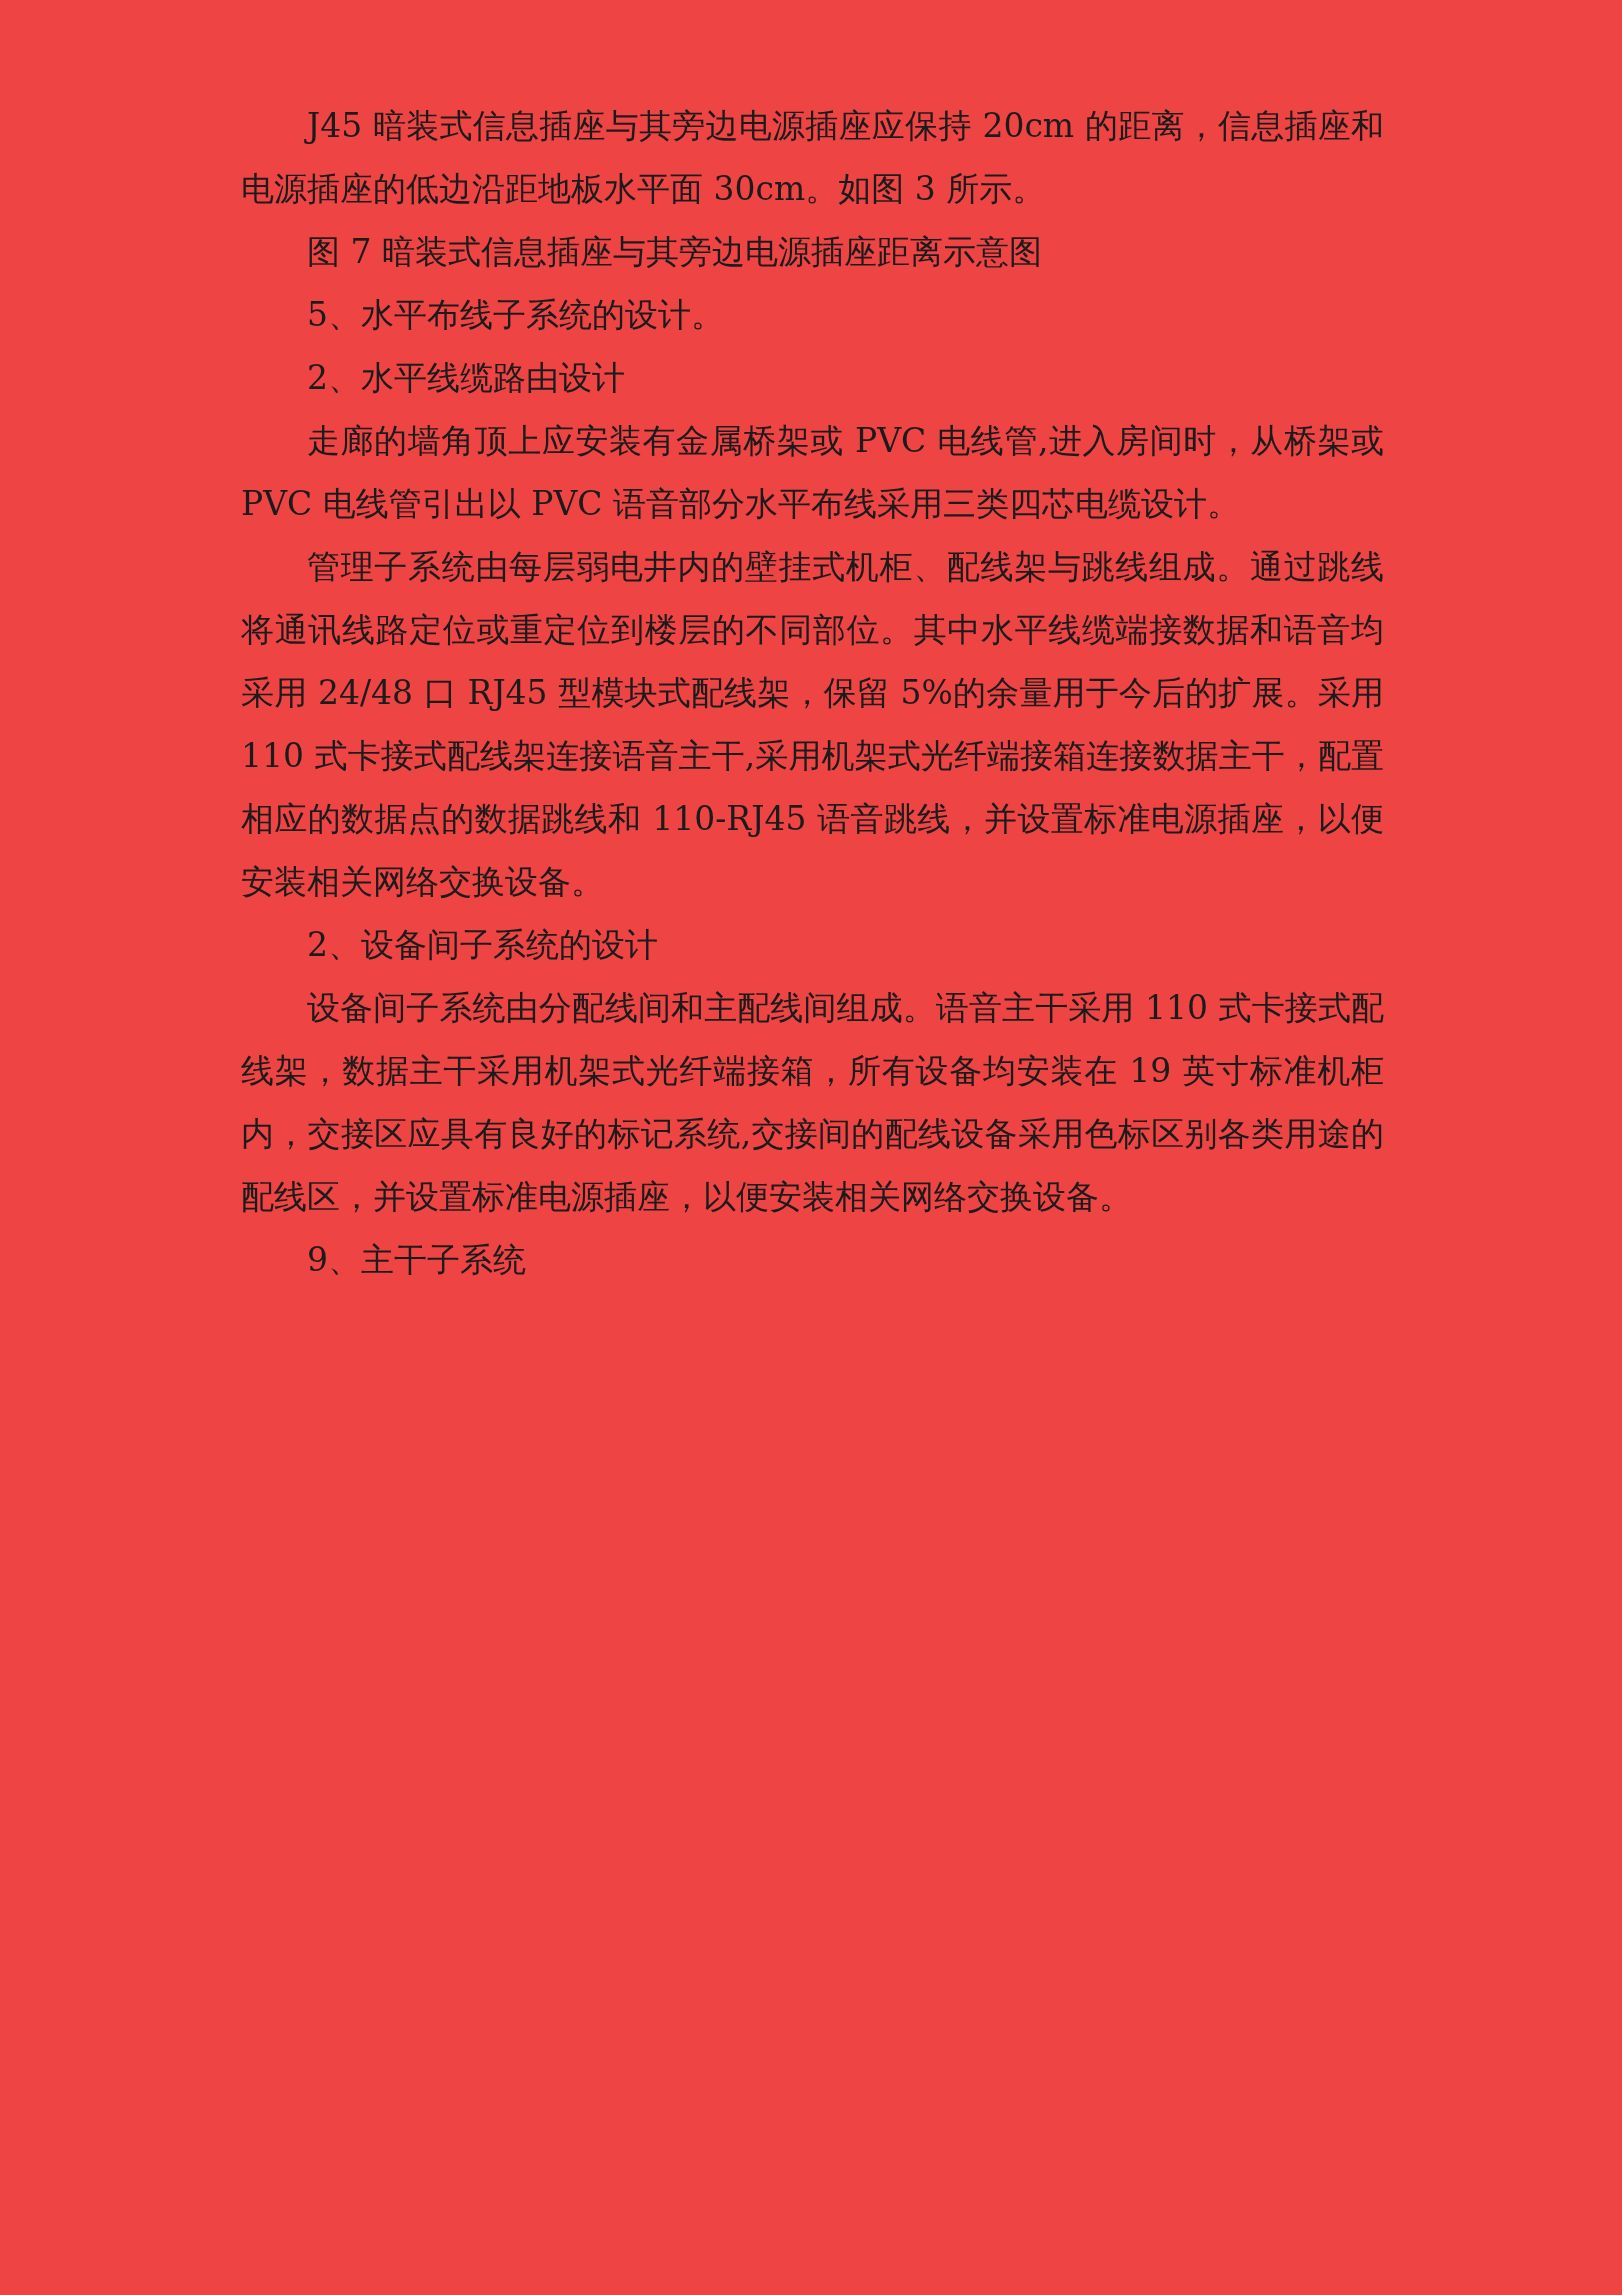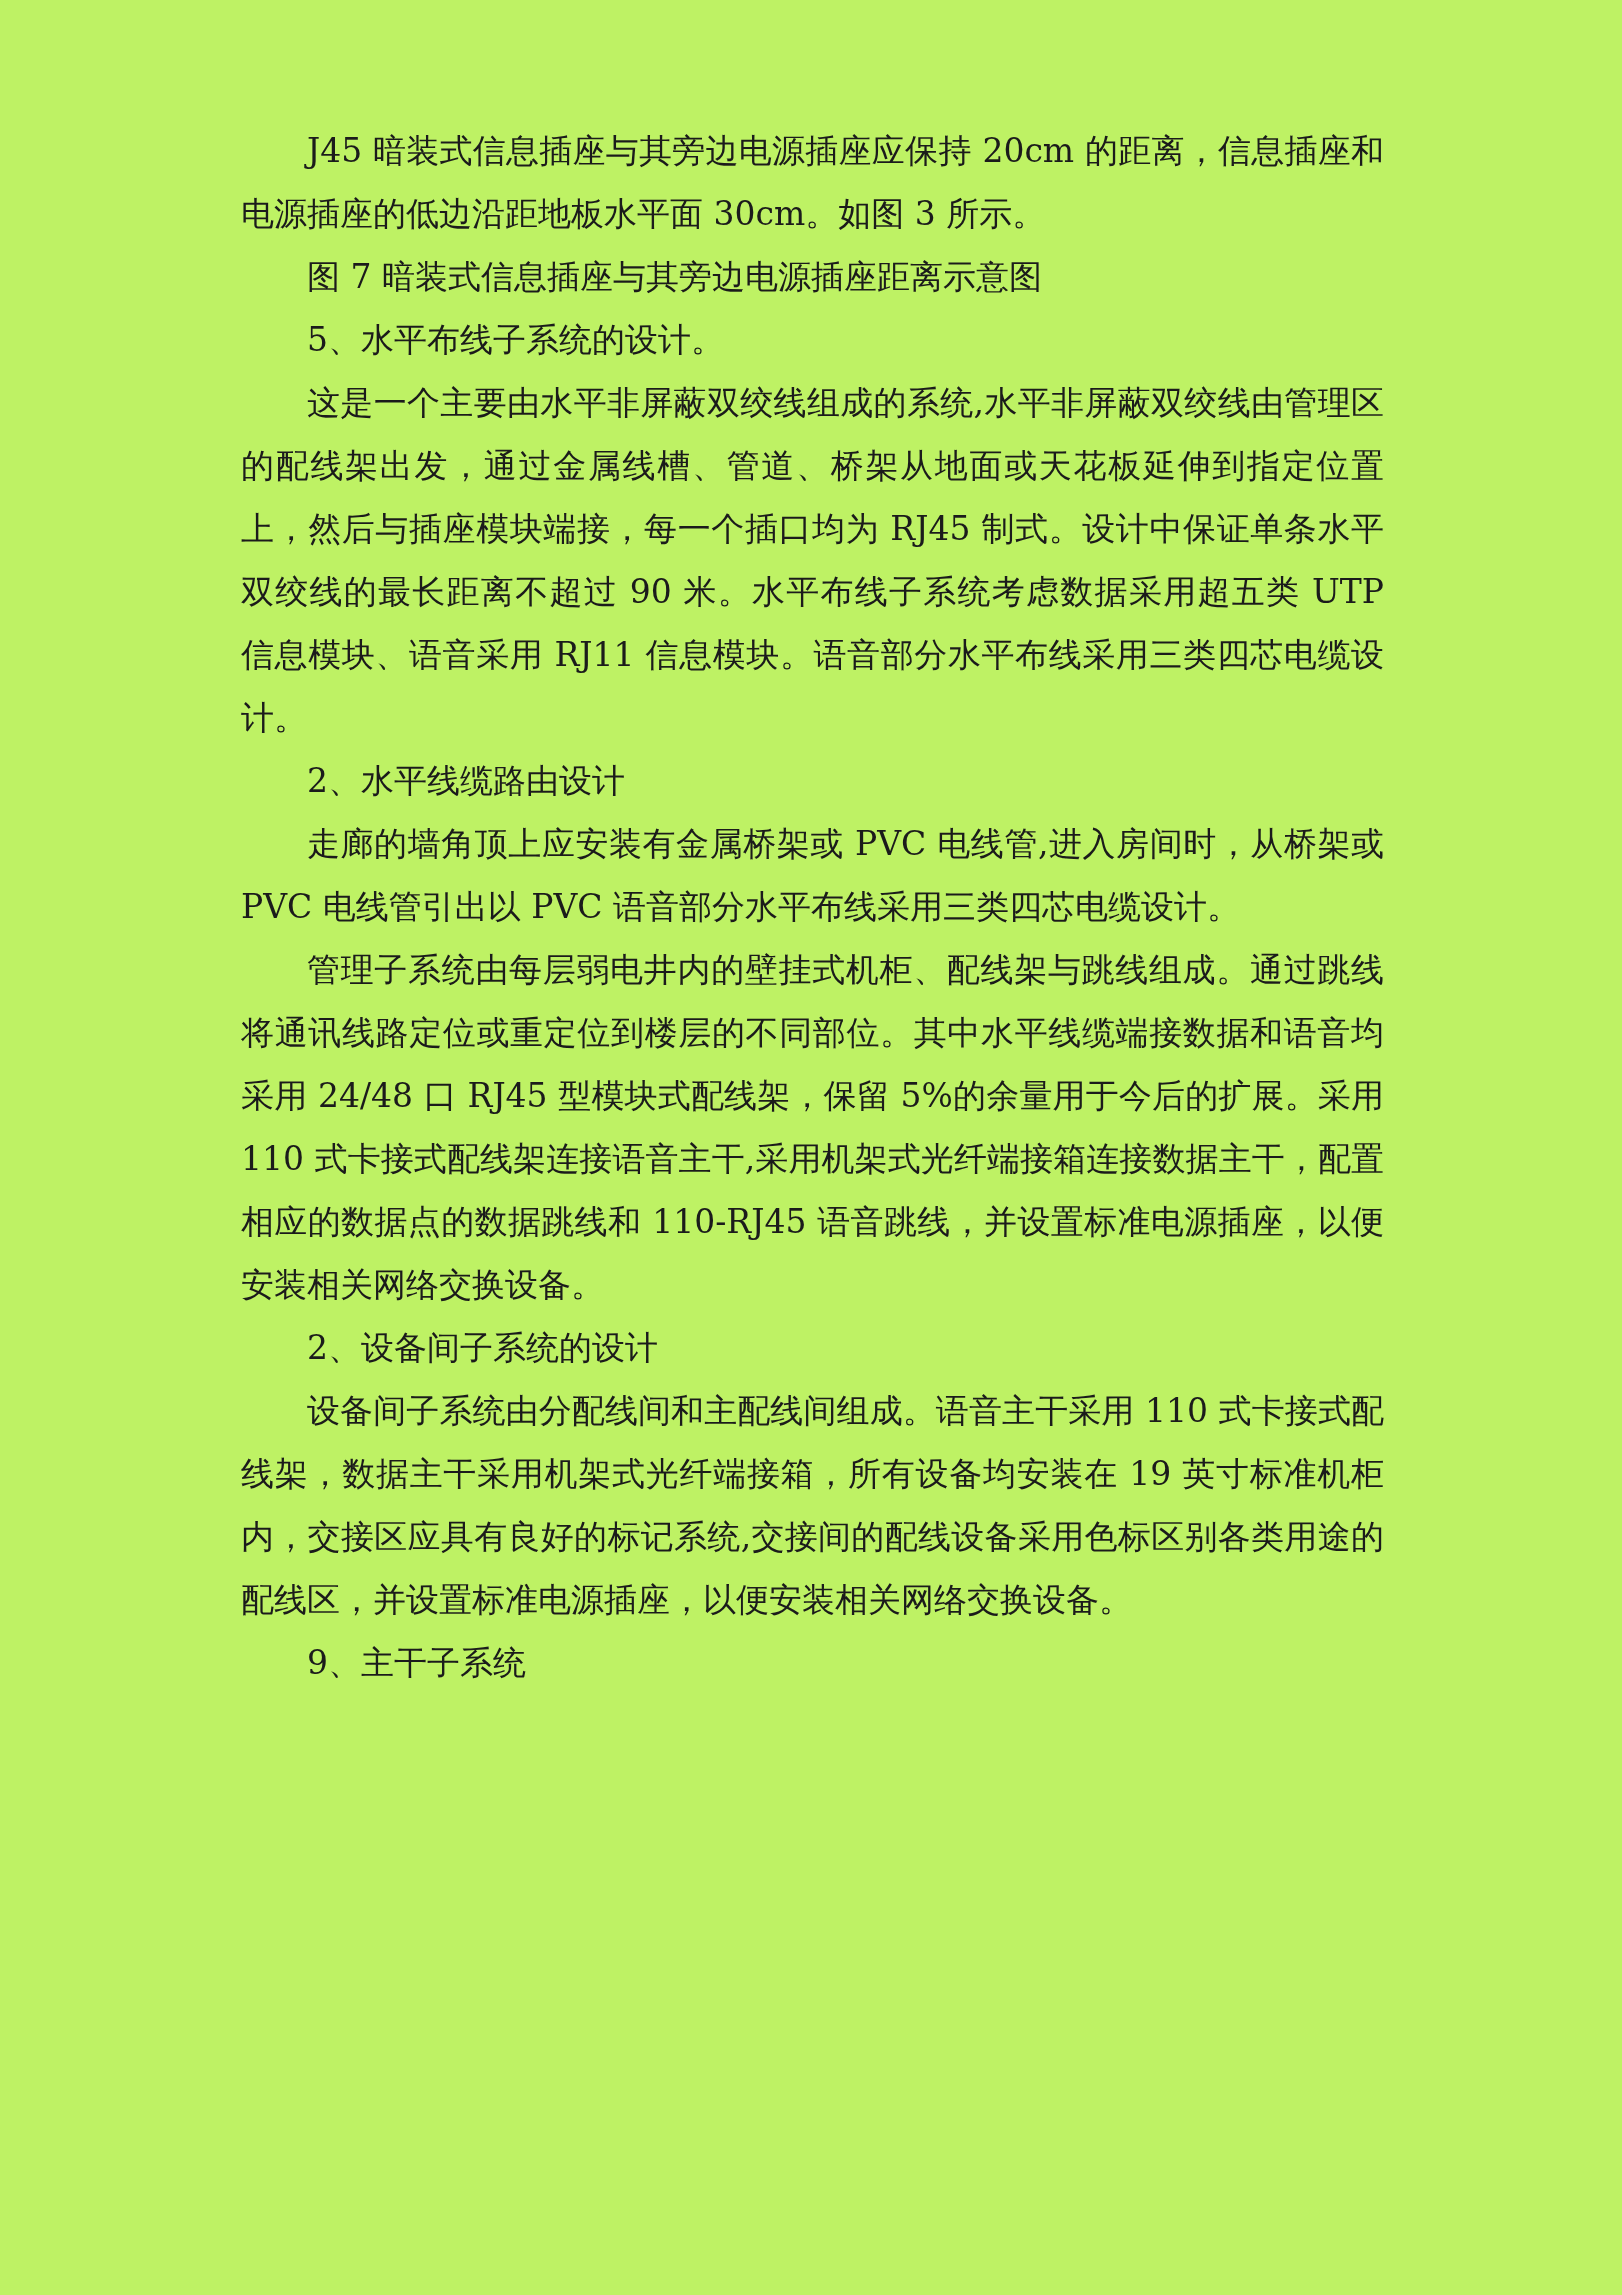--- a/index.html
+++ b/index.html
@@ -9,22 +9,22 @@
   }
   body {
     width: 1623px;
     height: 2295px;
     overflow: hidden;
   }
   .page {
     box-sizing: border-box;
     width: 1623px;
     height: 2295px;
-    background: #bef264;
-    padding: 119px 239px 196px 241px;
+    background: #ef4444;
+    padding: 94px 239px 196px 241px;
   }
   .doc {
     width: 100%;
   }
   .doc p {
     margin: 0;
     padding: 0;
     font-family: "DejaVu Serif", "Liberation Serif", serif;
     font-size: 33px;
     line-height: 63px;
@@ -35,21 +35,20 @@
   }
 </style>
 </head>
 <body>
 
 <div class="page">
   <div class="doc">
     <p>J45 暗装式信息插座与其旁边电源插座应保持 20cm 的距离，信息插座和电源插座的低边沿距地板水平面 30cm。如图 3 所示。</p>
     <p>图 7 暗装式信息插座与其旁边电源插座距离示意图</p>
     <p>5、水平布线子系统的设计。</p>
-    <p>这是一个主要由水平非屏蔽双绞线组成的系统,水平非屏蔽双绞线由管理区的配线架出发，通过金属线槽、管道、桥架从地面或天花板延伸到指定位置上，然后与插座模块端接，每一个插口均为 RJ45 制式。设计中保证单条水平双绞线的最长距离不超过 90 米。水平布线子系统考虑数据采用超五类 UTP 信息模块、语音采用 RJ11 信息模块。语音部分水平布线采用三类四芯电缆设计。</p>
     <p>2、水平线缆路由设计</p>
     <p>走廊的墙角顶上应安装有金属桥架或 PVC 电线管,进入房间时，从桥架或 PVC 电线管引出以 PVC 语音部分水平布线采用三类四芯电缆设计。</p>
     <p>管理子系统由每层弱电井内的壁挂式机柜、配线架与跳线组成。通过跳线将通讯线路定位或重定位到楼层的不同部位。其中水平线缆端接数据和语音均采用 24/48 口 RJ45 型模块式配线架，保留 5%的余量用于今后的扩展。采用 110 式卡接式配线架连接语音主干,采用机架式光纤端接箱连接数据主干，配置相应的数据点的数据跳线和 110-RJ45 语音跳线，并设置标准电源插座，以便安装相关网络交换设备。</p>
     <p>2、设备间子系统的设计</p>
     <p>设备间子系统由分配线间和主配线间组成。语音主干采用 110 式卡接式配线架，数据主干采用机架式光纤端接箱，所有设备均安装在 19 英寸标准机柜内，交接区应具有良好的标记系统,交接间的配线设备采用色标区别各类用途的配线区，并设置标准电源插座，以便安装相关网络交换设备。</p>
     <p>9、主干子系统</p>
   </div>
 </div>
 
 

